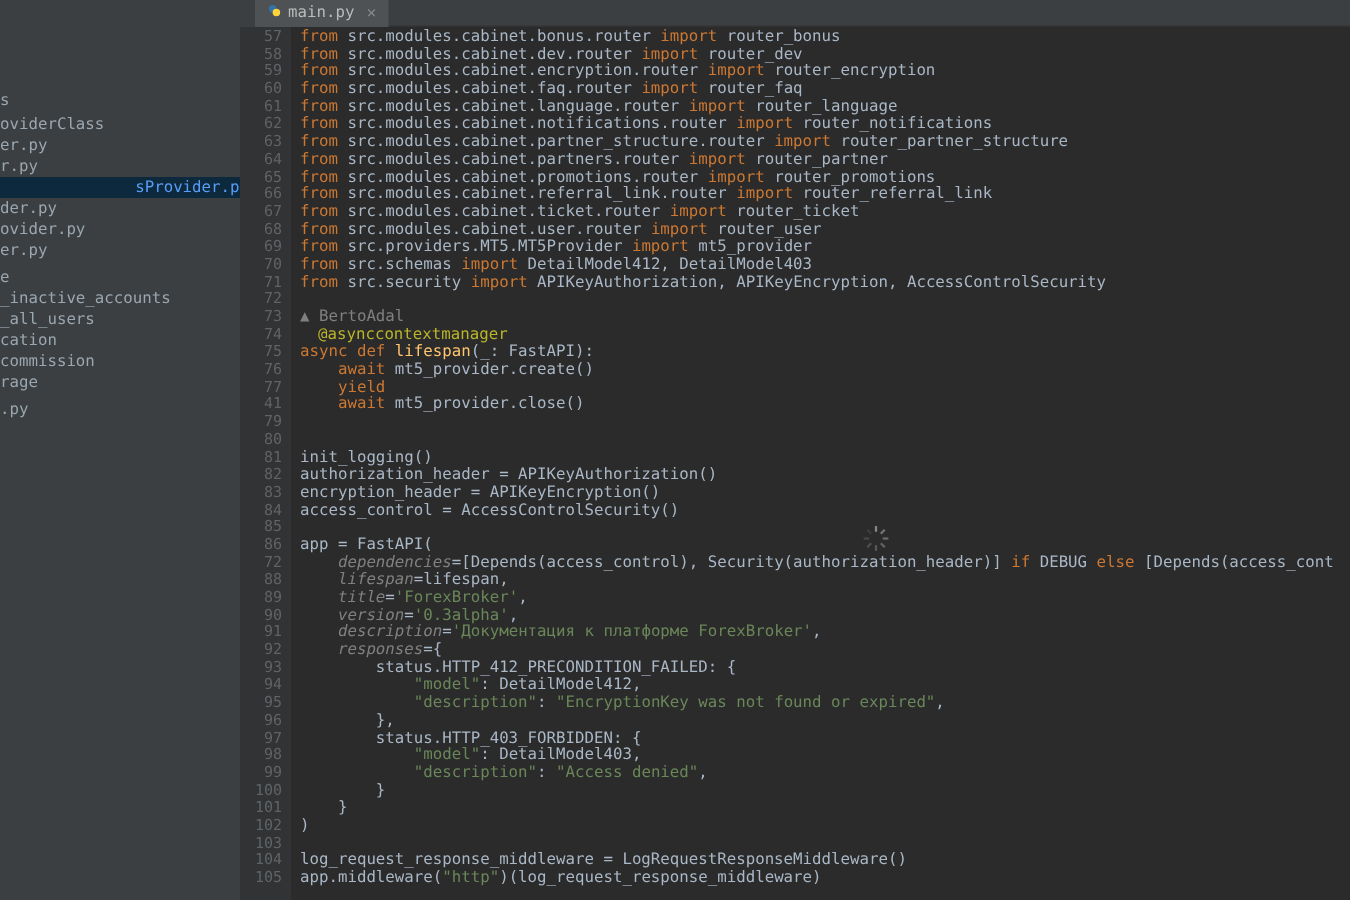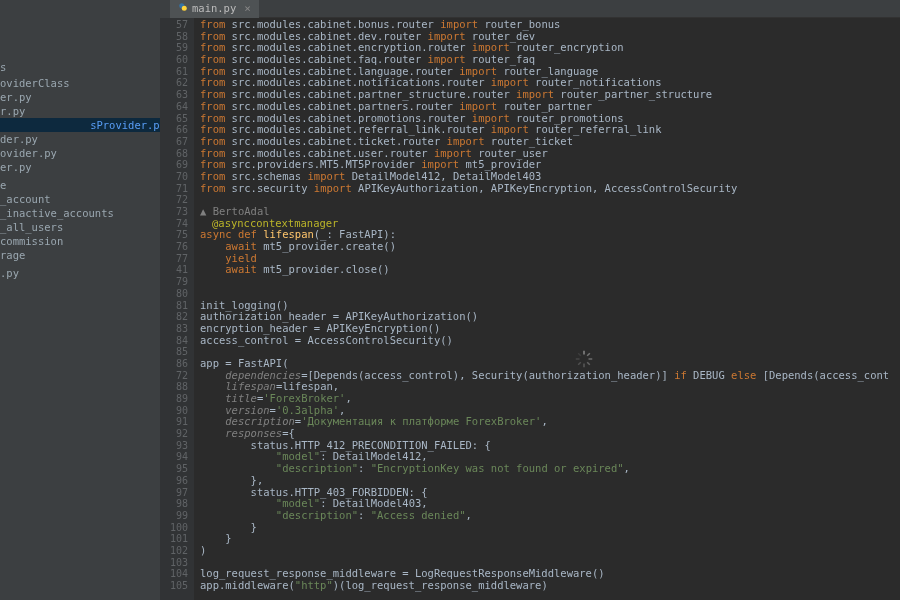--- a/index.html
+++ b/index.html
@@ -128,23 +128,23 @@
     <div class="item">oviderClass</div>
     <div class="item">er.py</div>
     <div class="item">r.py</div>
     <div class="item sel">sProvider.py</div>
     <div class="item">der.py</div>
     <div class="item">ovider.py</div>
     <div class="item">er.py</div>
     <div class="item"></div>
     <div class="item"></div>
     <div class="item">e</div>
-    <div class="item">_account</div>
     <div class="item">_inactive_accounts</div>
     <div class="item">_all_users</div>
+    <div class="item">cation</div>
     <div class="item">commission</div>
     <div class="item">rage</div>
     <div class="item"></div>
     <div class="item"></div>
     <div class="item">.py</div>
   </div>
 
 <div class="editor">
   <div class="gutter" id="gutter">
       <div>57</div>

